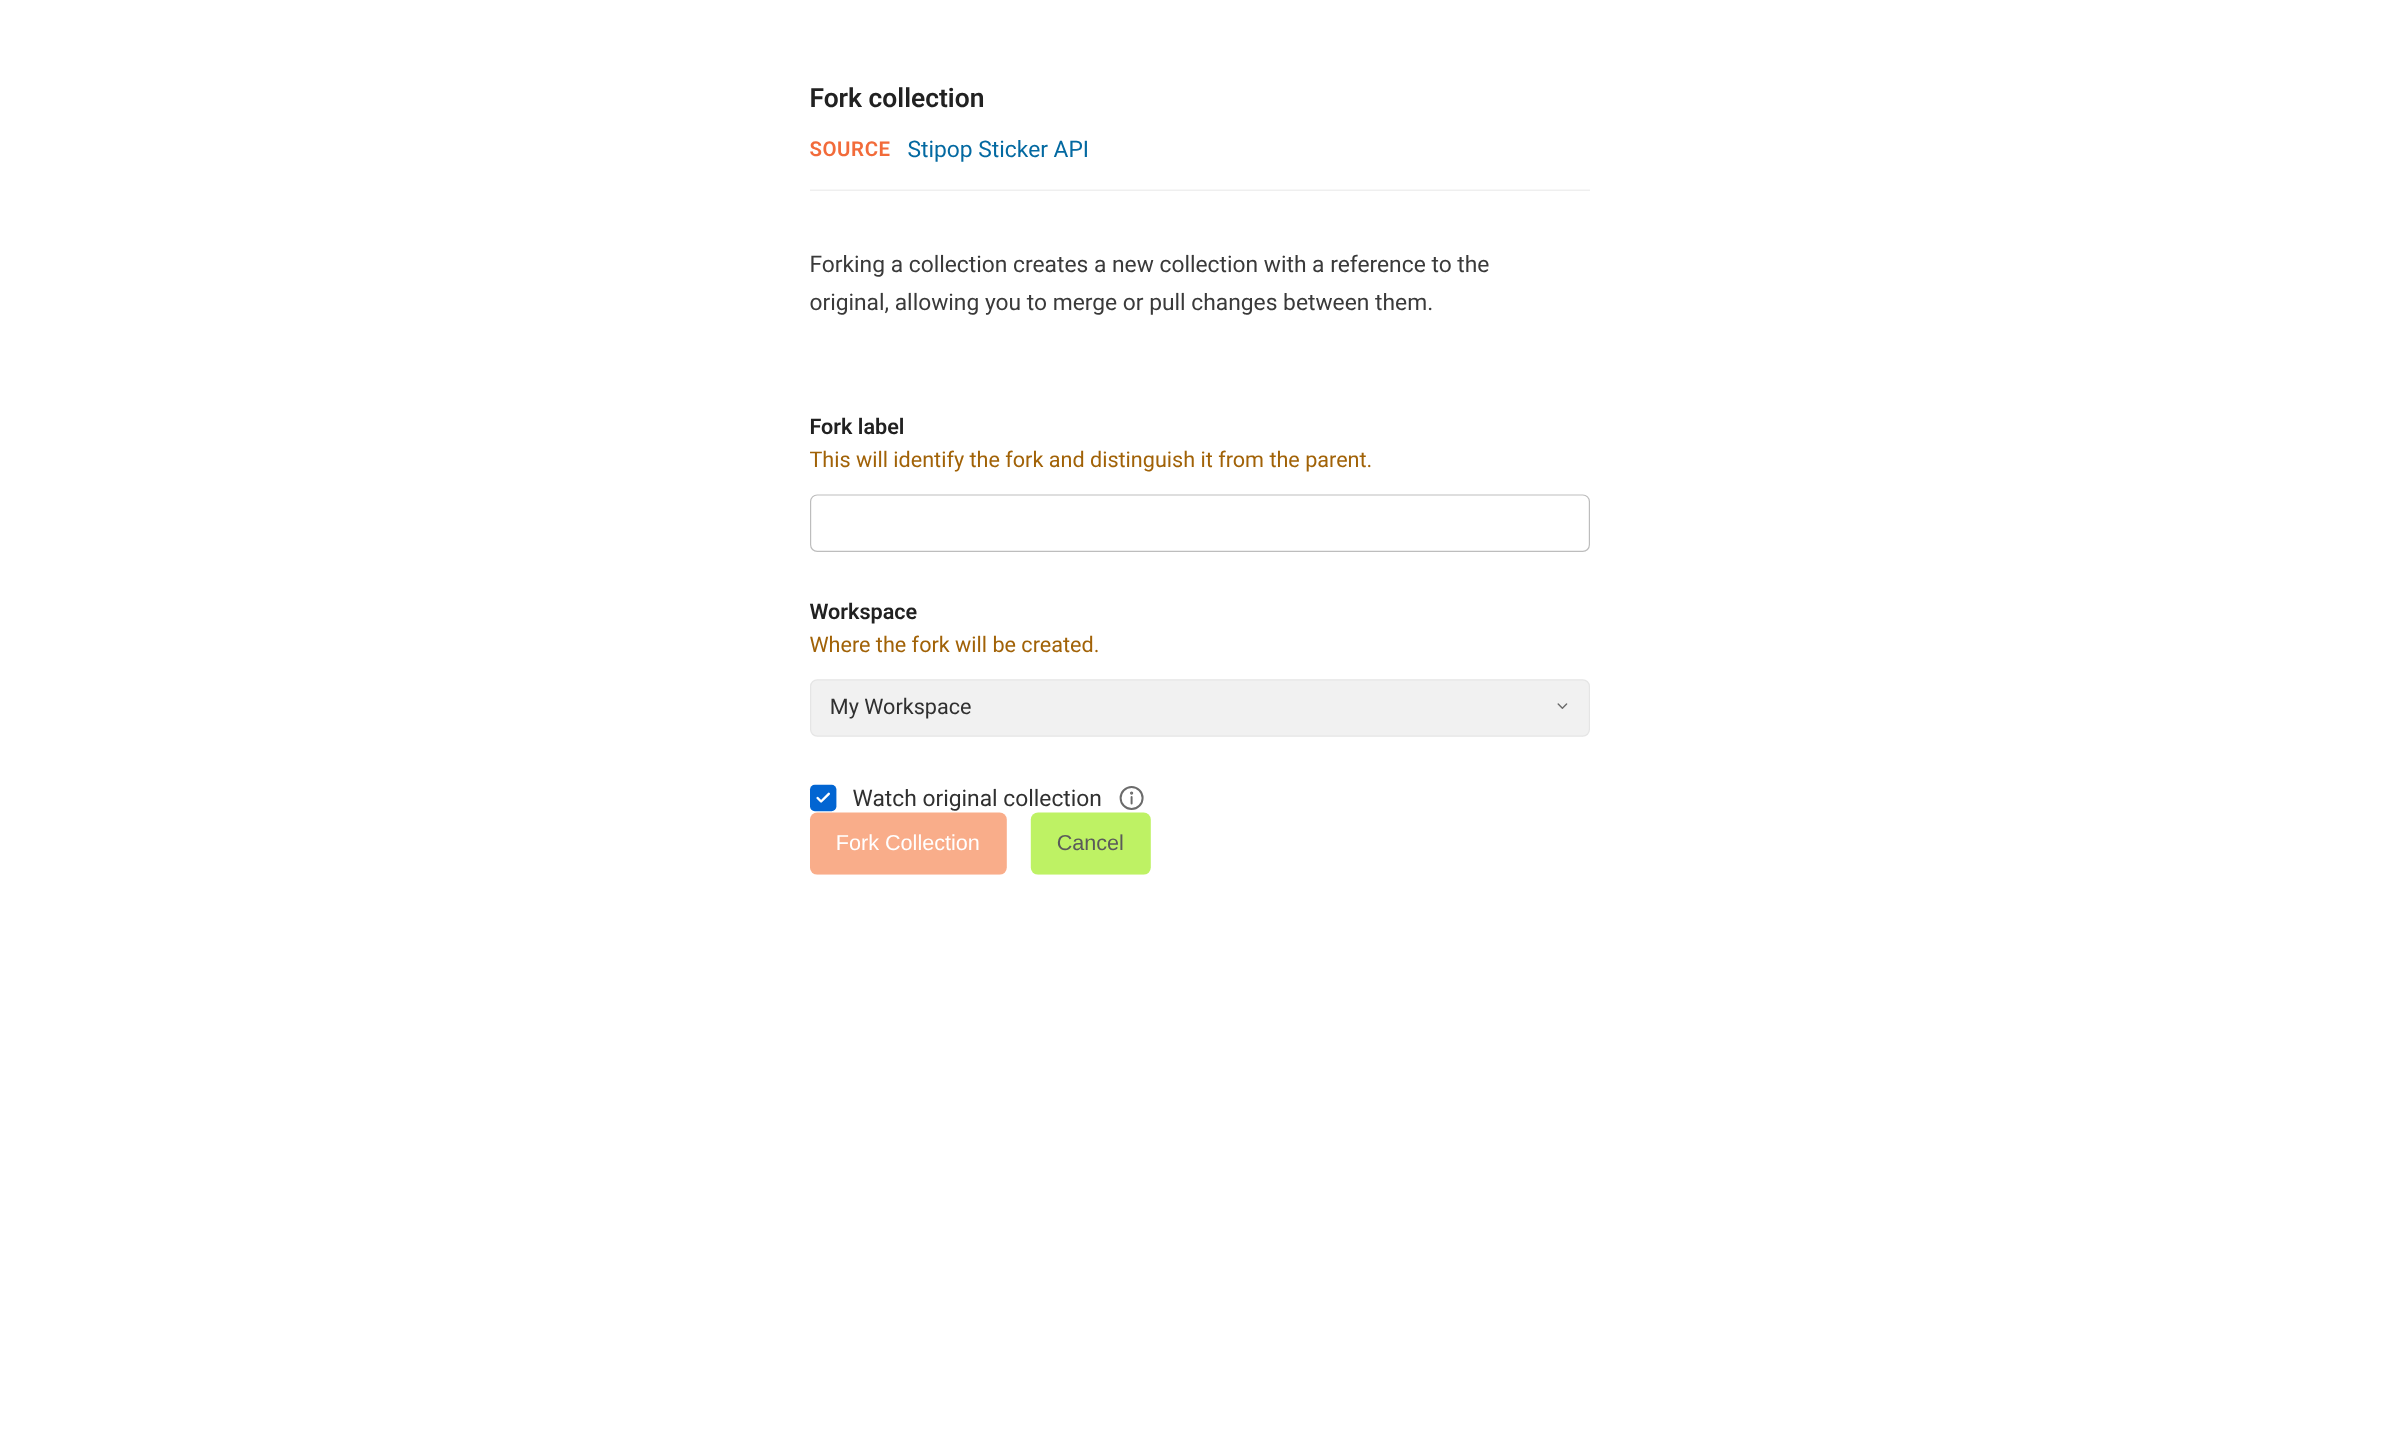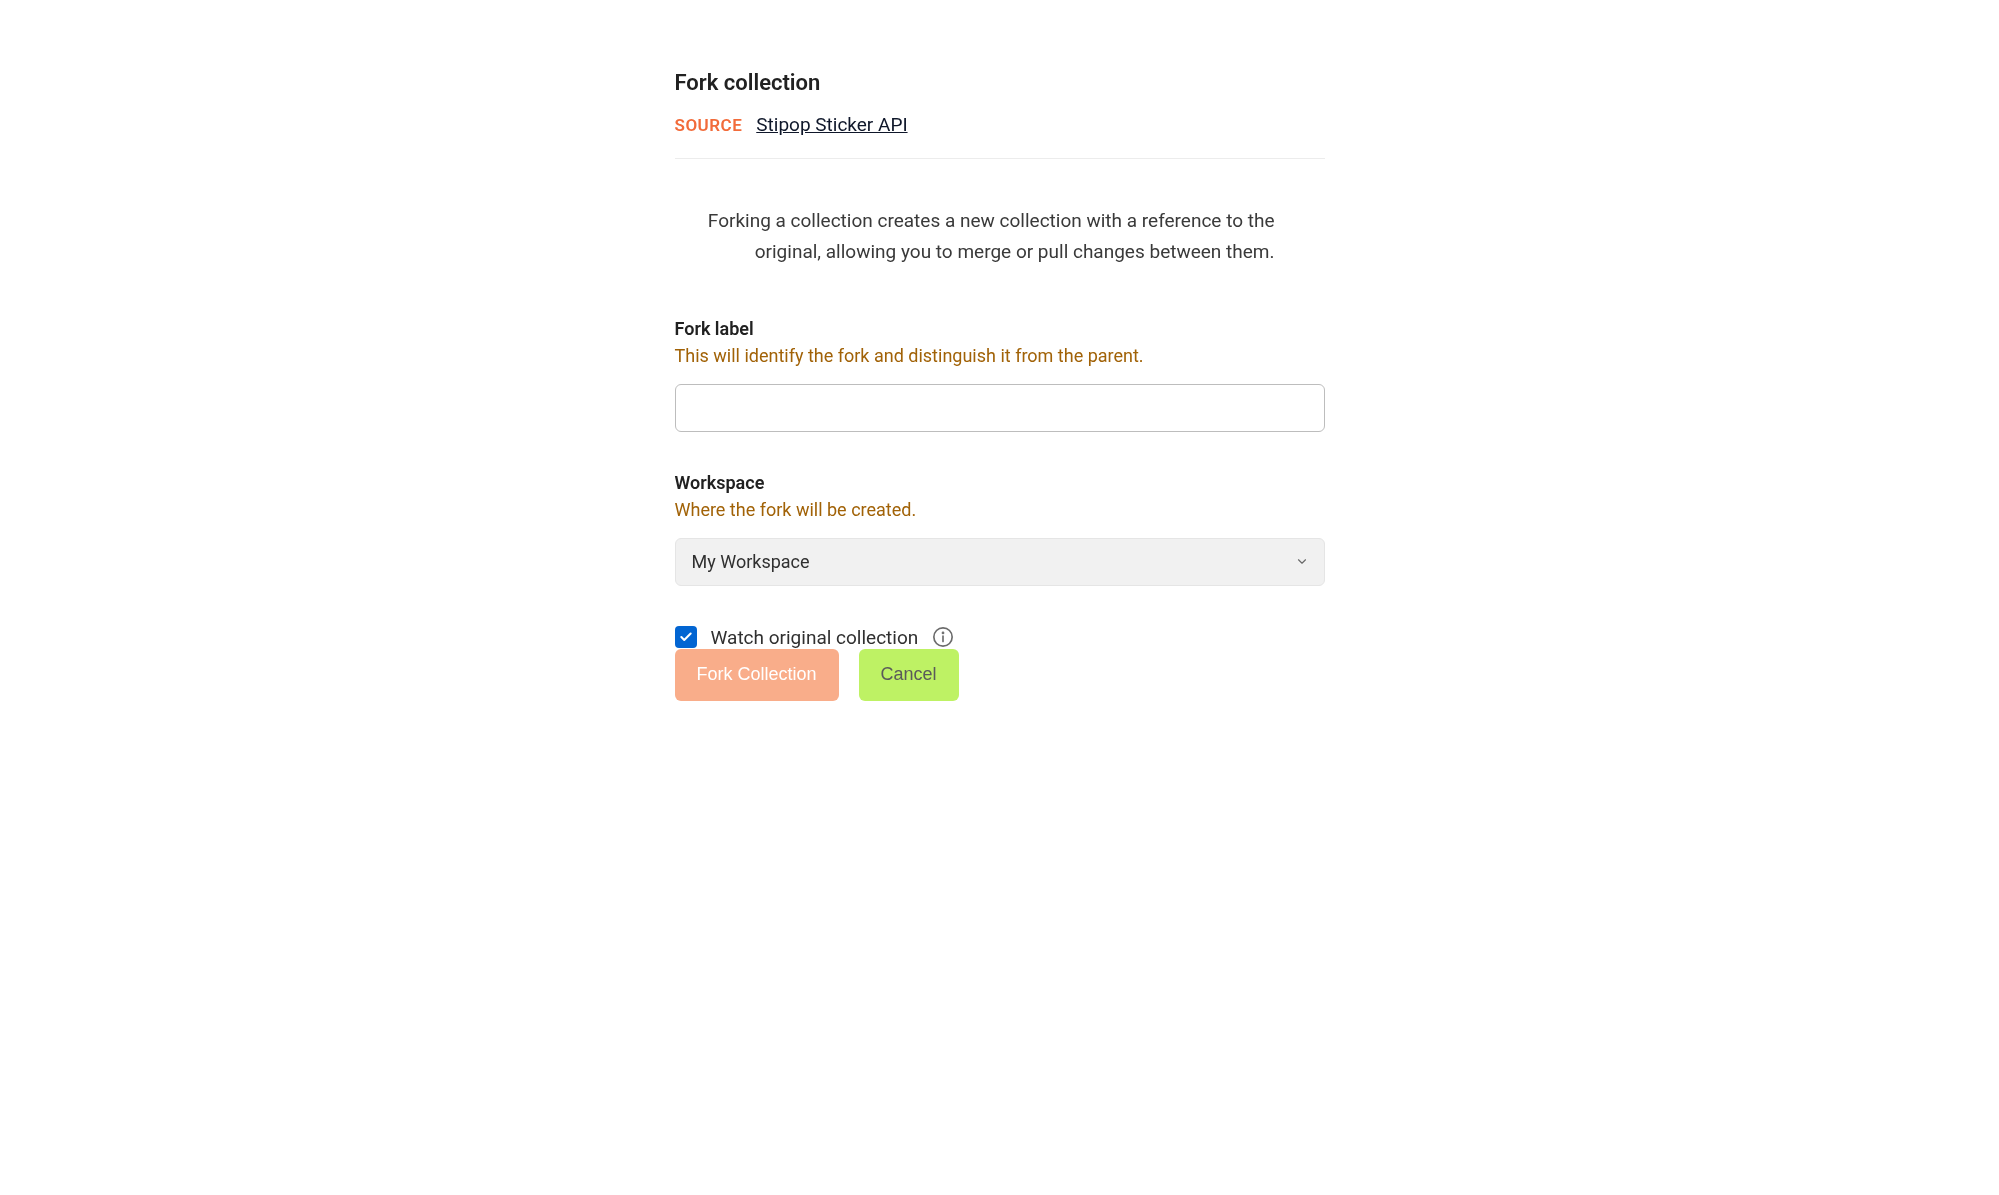--- a/index.html
+++ b/index.html
@@ -33,30 +33,28 @@
       margin-bottom: 46px;
     }
     .source-label {
       font-size: 17px;
       font-weight: 600;
       letter-spacing: 0.5px;
       color: #f26b3a;
     }
     .source-name {
       font-size: 19px;
-      color: #0f172a;
-      text-decoration: underline;
+      color: #0369a1;
     }
     .description {
       font-size: 19px;
       line-height: 1.65;
       color: #3a3a3a;
-      margin-bottom: 50px;
+      margin-bottom: 78px;
       max-width: 600px;
-      text-align: right;
     }
     .field-group {
       margin-bottom: 40px;
     }
     .field-label {
       font-size: 18px;
       font-weight: 600;
       color: #212121;
       margin-bottom: 6px;
     }

